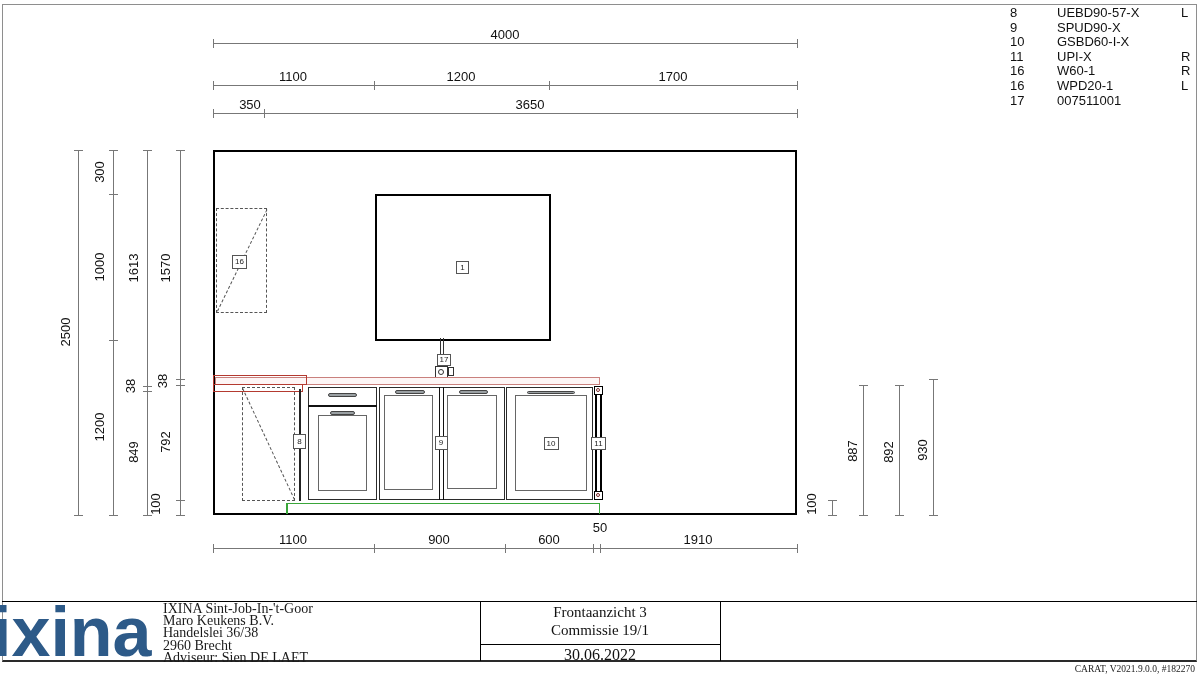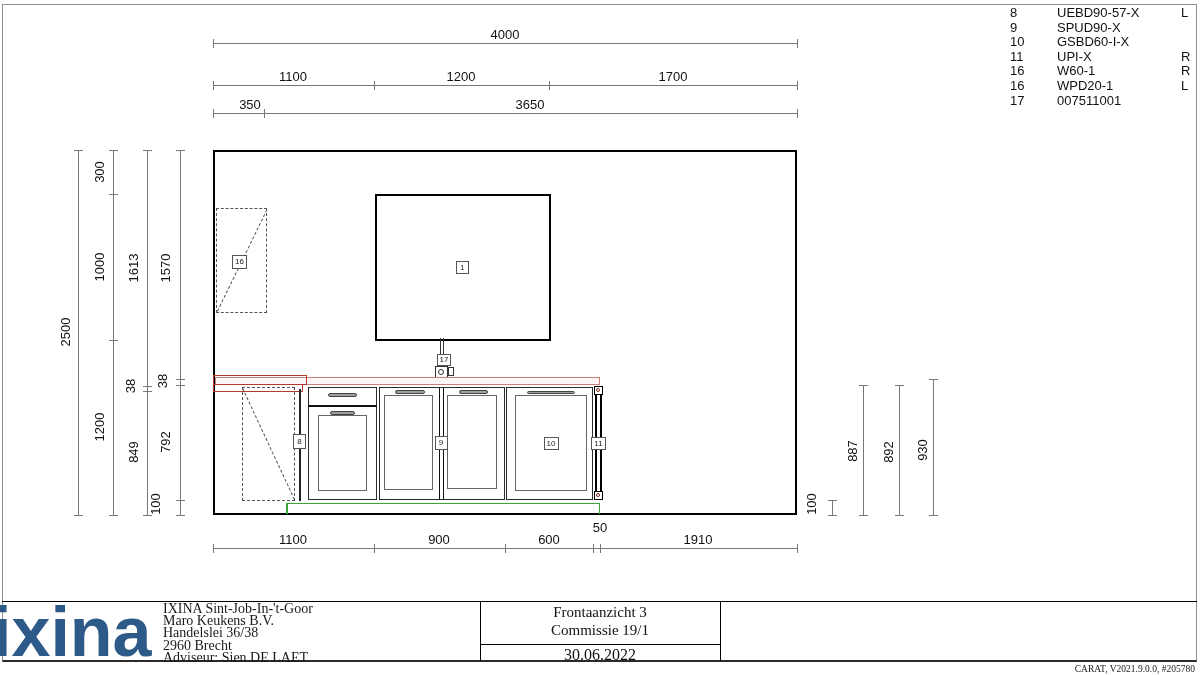--- a/index.html
+++ b/index.html
@@ -214,16 +214,16 @@
       <div>Maro Keukens B.V.</div>
       <div>Handelslei 36/38</div>
       <div>2960 Brecht</div>
       <div>Adviseur: Sien DE LAET</div>
     </div>
 
     <div class="abs serif" style="left:480px;top:604px;width:240px;text-align:center;font-size:15px;color:#111">Frontaanzicht 3</div>
     <div class="abs serif" style="left:480px;top:622px;width:240px;text-align:center;font-size:15px;color:#111">Commissie 19/1</div>
     <div class="abs serif" style="left:480px;top:646px;width:240px;text-align:center;font-size:16px;color:#111">30.06.2022</div>
 
-    <div class="abs serif" style="left:897px;top:663.5px;width:298px;text-align:right;font-size:9.5px;color:#222">CARAT, V2021.9.0.0, #205780</div>
+    <div class="abs serif" style="left:897px;top:663.5px;width:298px;text-align:right;font-size:9.5px;color:#222">CARAT, V2021.9.0.0, #182270</div>
   </div>
 
 </div>
 
 </body></html>

